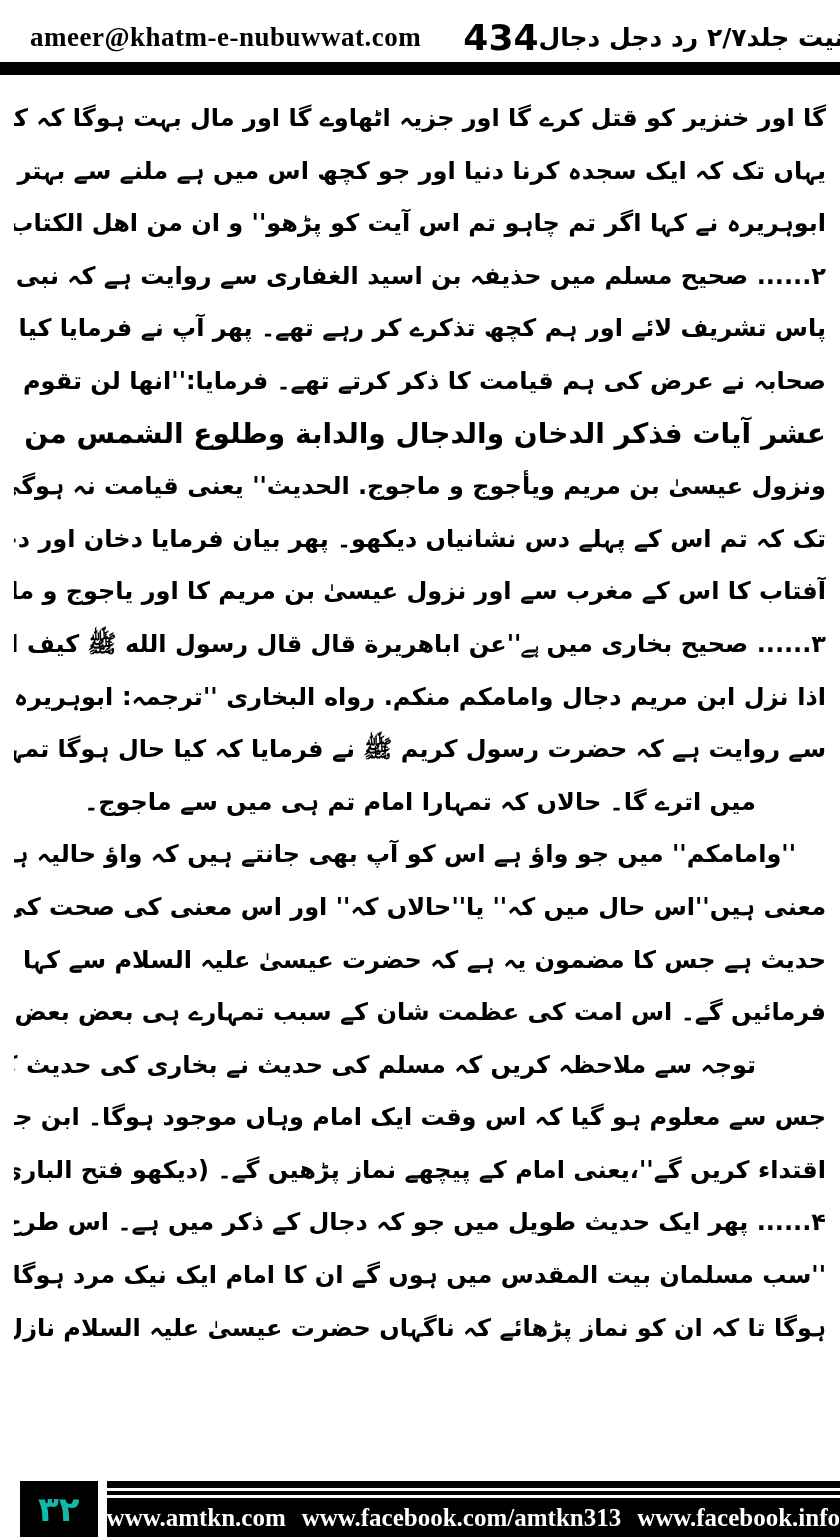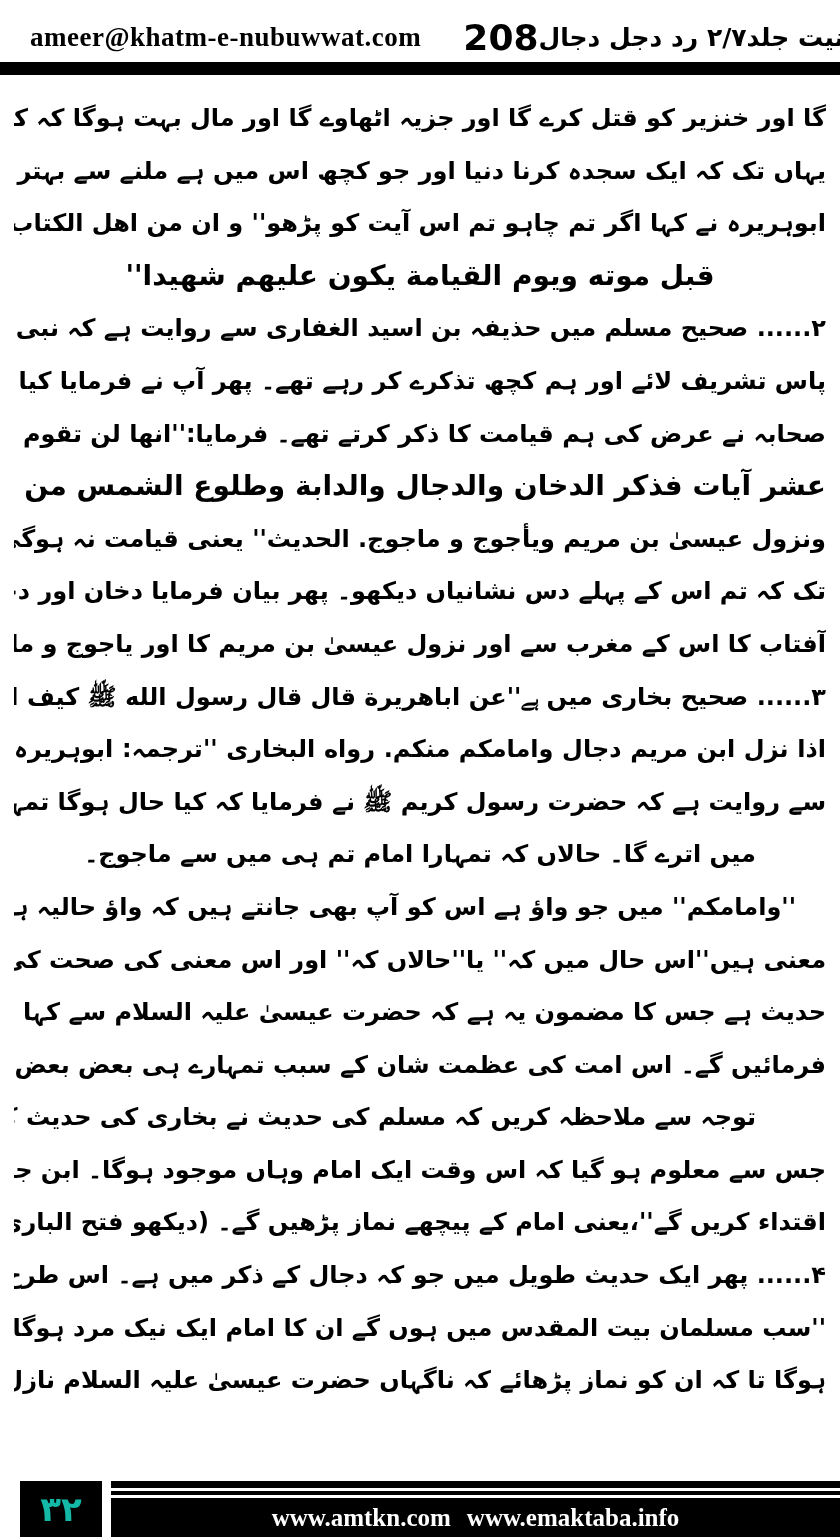--- a/index.html
+++ b/index.html
@@ -119,31 +119,30 @@
     white-space: nowrap;
   }
 </style>
 </head>
 <body>
 
 <div class="page">
 
   <div class="header">
     <span class="header-email">ameer@khatm-e-nubuwwat.com</span>
-    <span class="header-pagenum">208</span>
+    <span class="header-pagenum">434</span>
     <span class="header-title">محاسبہ قادیانیت جلد۲/۷ رد دجل دجال</span>
   </div>
 
   <div class="header-rule"></div>
 
   <div class="body-lines" id="body-lines">
       <div class="bline ">گا اور خنزیر کو قتل کرے گا اور جزیہ اٹھاوے گا اور مال بہت ہوگا کہ کوئی اس کو قبول نہ کرے گا۔</div>
       <div class="bline ">یہاں تک کہ ایک سجدہ کرنا دنیا اور جو کچھ اس میں ہے ملنے سے بہتر ہوگا۔ اس کے بعد</div>
       <div class="bline ">ابوہریرہ نے کہا اگر تم چاہو تم اس آیت کو پڑھو'' و ان من اهل الكتاب الّا ليؤمنن به</div>
-      <div class="bline arabic center">قبل موته ويوم القيامة يكون عليهم شهيدا''</div>
       <div class="bline ">۲...... صحیح مسلم میں حذیفہ بن اسید الغفاری سے روایت ہے کہ نبی ﷺ ہمارے</div>
       <div class="bline ">پاس تشریف لائے اور ہم کچھ تذکرے کر رہے تھے۔ پھر آپ نے فرمایا کیا تذکرہ کرتے ہو۔</div>
       <div class="bline ">صحابہ نے عرض کی ہم قیامت کا ذکر کرتے تھے۔ فرمایا:''انها لن تقوم حتى تروا قبلها</div>
       <div class="bline arabic">عشر آيات فذكر الدخان والدجال والدابة وطلوع الشمس من مغربها</div>
       <div class="bline ">ونزول عيسىٰ بن مريم ويأجوج و ماجوج. الحديث'' یعنی قیامت نہ ہوگی یہاں</div>
       <div class="bline ">تک کہ تم اس کے پہلے دس نشانیاں دیکھو۔ پھر بیان فرمایا دخان اور دجال اور دابہ اور طلوع</div>
       <div class="bline ">آفتاب کا اس کے مغرب سے اور نزول عیسیٰ بن مریم کا اور یاجوج و ماجوج۔ الحدیث</div>
       <div class="bline ">۳...... صحیح بخاری میں ہے''عن اباهريرة قال قال رسول الله ﷺ كيف انتم</div>
       <div class="bline ">اذا نزل ابن مريم دجال وامامكم منكم. رواه البخاری ''ترجمہ: ابوہریرہ</div>
       <div class="bline ">سے روایت ہے کہ حضرت رسول کریم ﷺ نے فرمایا کہ کیا حال ہوگا تمہارا جب ابن مریم تم</div>
@@ -160,18 +159,19 @@
       <div class="bline ">ہوگا تا کہ ان کو نماز پڑھائے کہ ناگہاں حضرت عیسیٰ علیہ السلام نازل ہوں گے تو امام الٹے پاؤں</div>
     </div>
 
   <div class="footer">
     <div class="footer-pagebox">۳۲</div>
     <div class="footer-right">
       <div class="footer-rule-a"></div>
       <div class="footer-rule-b"></div>
       <div class="footer-bar" id="footer-bar">
           <span>www.amtkn.com</span>
-          <span>www.emaktaba.info</span>
+          <span>www.facebook.com/amtkn313</span>
+          <span>www.facebook.info</span>
         </div>
     </div>
   </div>
 
 </div>
 
 </body></html>

